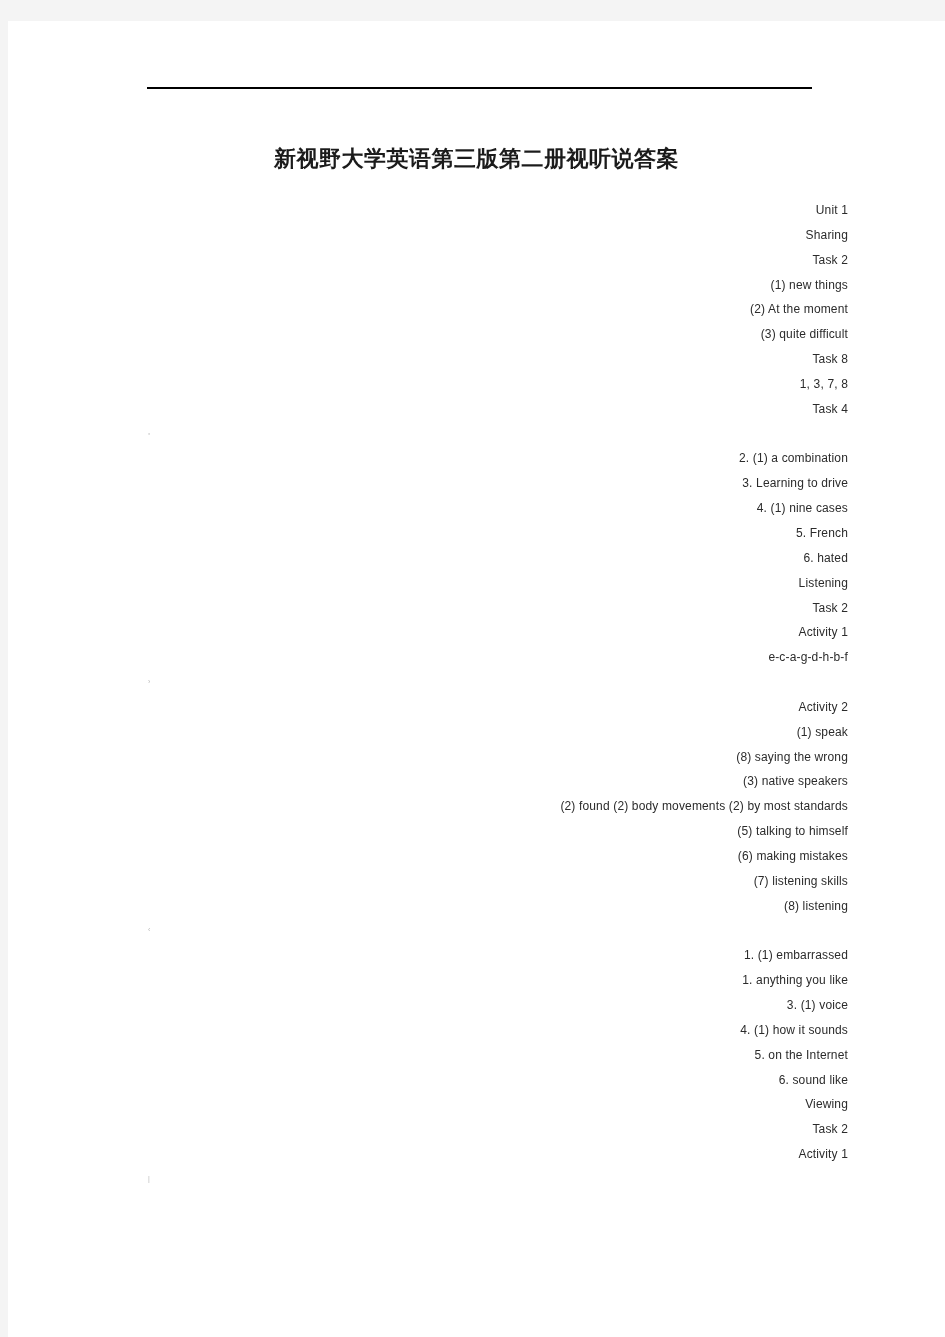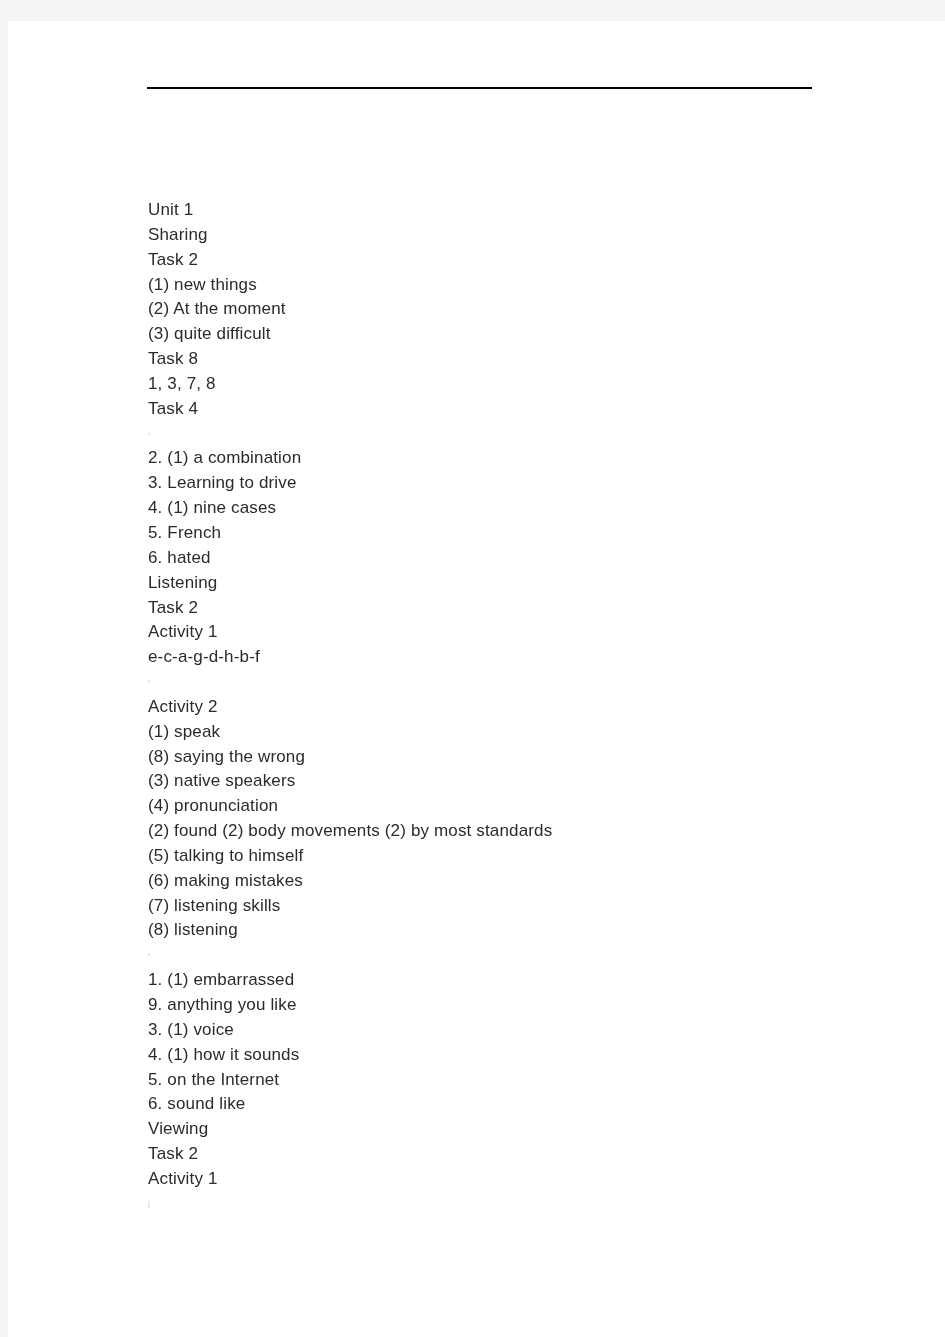--- a/index.html
+++ b/index.html
@@ -47,44 +47,46 @@
   }
 
   .body-block {
     position: absolute;
     left: 140px;
     top: 177px;
     width: 700px;
   }
 
   .line {
-    font-size: 17px;
+    font-size: 12px;
     line-height: 24.85px;
     color: #2b2b2b;
     white-space: pre;
     letter-spacing: 0.15px;
     height: 24.85px;
+    text-align: right;
   }
 
   
   .artifact {
     height: 24.85px;
     line-height: 24.85px;
     font-size: 7px;
     color: #b9b9b9;
     white-space: pre;
   }
 </style>
 </head>
 <body>
 
 <div class="page">
 
   <div class="header-rule"></div>
 
+  <div class="doc-title">新视野大学英语第三版第二册视听说答案</div>
 
   <div class="body-block">
       <div class="line">Unit 1</div>
       <div class="line">Sharing</div>
       <div class="line">Task 2</div>
       <div class="line">(1) new things</div>
       <div class="line">(2) At the moment</div>
       <div class="line">(3) quite difficult</div>
       <div class="line">Task 8</div>
       <div class="line">1, 3, 7, 8</div>
@@ -97,29 +99,28 @@
       <div class="line">6. hated</div>
       <div class="line">Listening</div>
       <div class="line">Task 2</div>
       <div class="line">Activity 1</div>
       <div class="line">e-c-a-g-d-h-b-f</div>
       <div class="artifact">›</div>
       <div class="line">Activity 2</div>
       <div class="line">(1) speak</div>
       <div class="line">(8) saying the wrong</div>
       <div class="line">(3) native speakers</div>
-      <div class="line">(4) pronunciation</div>
       <div class="line">(2) found (2) body movements (2) by most standards</div>
       <div class="line">(5) talking to himself</div>
       <div class="line">(6) making mistakes</div>
       <div class="line">(7) listening skills</div>
       <div class="line">(8) listening</div>
       <div class="artifact">‹</div>
       <div class="line">1. (1) embarrassed</div>
-      <div class="line">9. anything you like</div>
+      <div class="line">1. anything you like</div>
       <div class="line">3. (1) voice</div>
       <div class="line">4. (1) how it sounds</div>
       <div class="line">5. on the Internet</div>
       <div class="line">6. sound like</div>
       <div class="line">Viewing</div>
       <div class="line">Task 2</div>
       <div class="line">Activity 1</div>
       <div class="artifact">|</div>
     </div>
 

